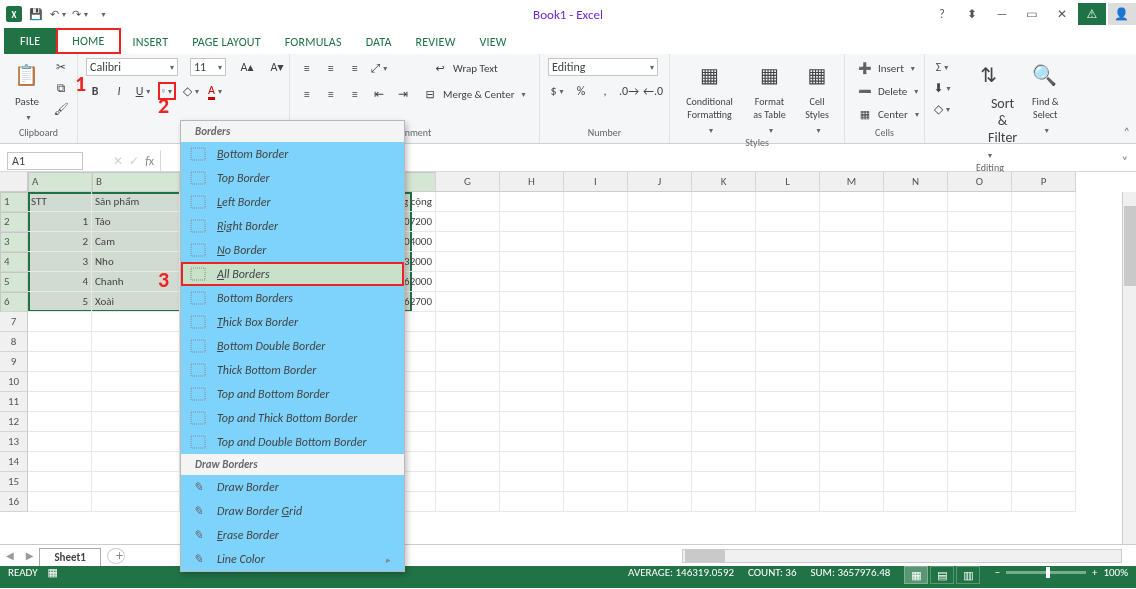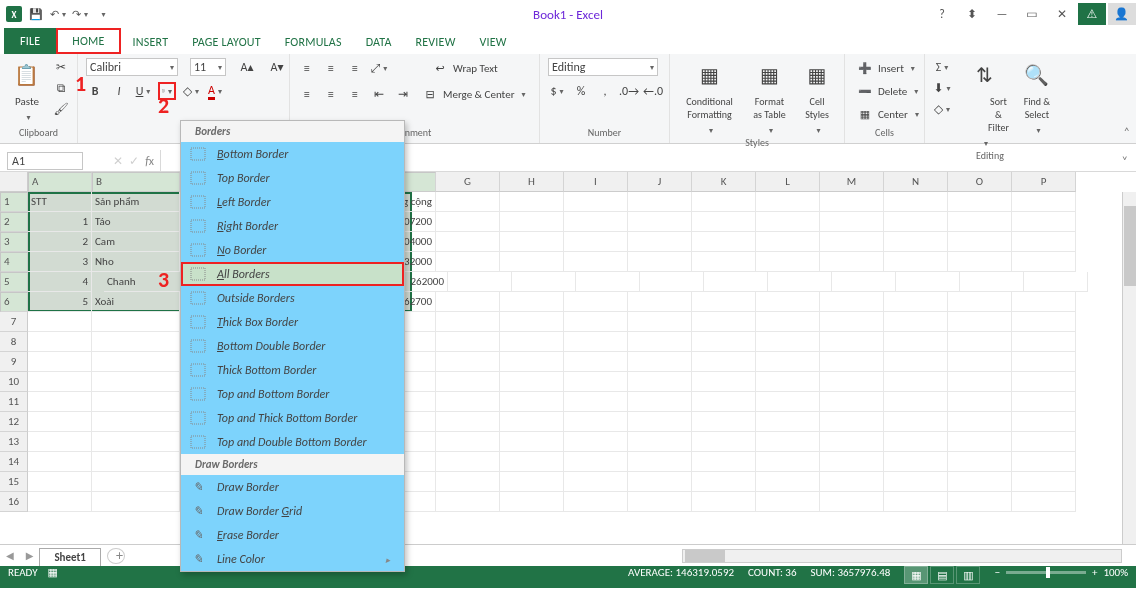--- a/index.html
+++ b/index.html
@@ -293,21 +293,21 @@
 
   <div class="group" style="width:130px; border-right:none;">
     <div class="gbody">
       <div class="vsplit">
         <span class="ribic">Σ<span class="dd">▾</span></span>
         <span class="ribic">⬇<span class="dd">▾</span></span>
         <span class="ribic">◇<span class="dd">▾</span></span>
       </div>
       <div class="ribbtn big">
           <span class="ribic">⇅</span>
-          <span style="font-size:10px;margin-left:28px;">Sort &amp; Filter</span>
+          <span style="font-size:14px;margin-left:28px;">Sort &amp; Filter</span>
           <span class="dd">▾</span>
         </div>
       <div class="ribbtn big">
           <span class="ribic">🔍</span>
           <span style="font-size:10px;">Find &amp; Select</span>
           <span class="dd">▾</span>
         </div>
     </div>
     <div class="gtitle">Editing</div>
   </div>
@@ -432,21 +432,21 @@
         <div class="cell cellcontent"></div>
         <div class="cell cellcontent"></div>
         <div class="cell cellcontent"></div>
         <div class="cell cellcontent"></div>
         <div class="cell cellcontent"></div>
         <div class="cell cellcontent"></div>
         <div class="cell cellcontent"></div>
       </div>
       <div class="row">
         <div class="cell cellcontent r">4</div>
-        <div class="cell cellcontent l" style="width: 88px; margin-left: 12px;">Chanh</div>
+        <div class="cell cellcontent l" style="width: 88px;">Chanh</div>
         <div class="cell cellcontent"></div>
         <div class="cell cellcontent"></div>
         <div class="cell cellcontent"></div>
         <div class="cell cellcontent r">262000</div>
         <div class="cell cellcontent"></div>
         <div class="cell cellcontent"></div>
         <div class="cell cellcontent"></div>
         <div class="cell cellcontent"></div>
         <div class="cell cellcontent"></div>
         <div class="cell cellcontent"></div>
@@ -709,21 +709,21 @@
           </svg>
         </span>
         <span><u>A</u>ll Borders</span>
       </div>
       <div class="mi">
         <span class="mic">
           <svg width="16" height="14" viewBox="0 0 16 14">
             <rect x="1" y="1" width="14" height="12" fill="none" stroke="#888" stroke-dasharray="1 1"></rect>
           </svg>
         </span>
-        <span>Outside Borders</span>
+        <span>Bottom Borders</span>
       </div>
       <div class="mi">
         <span class="mic">
           <svg width="16" height="14" viewBox="0 0 16 14">
             <rect x="1" y="1" width="14" height="12" fill="none" stroke="#888" stroke-dasharray="1 1"></rect>
           </svg>
         </span>
         <span><u>T</u>hick Box Border</span>
       </div>
       <div class="mi">

